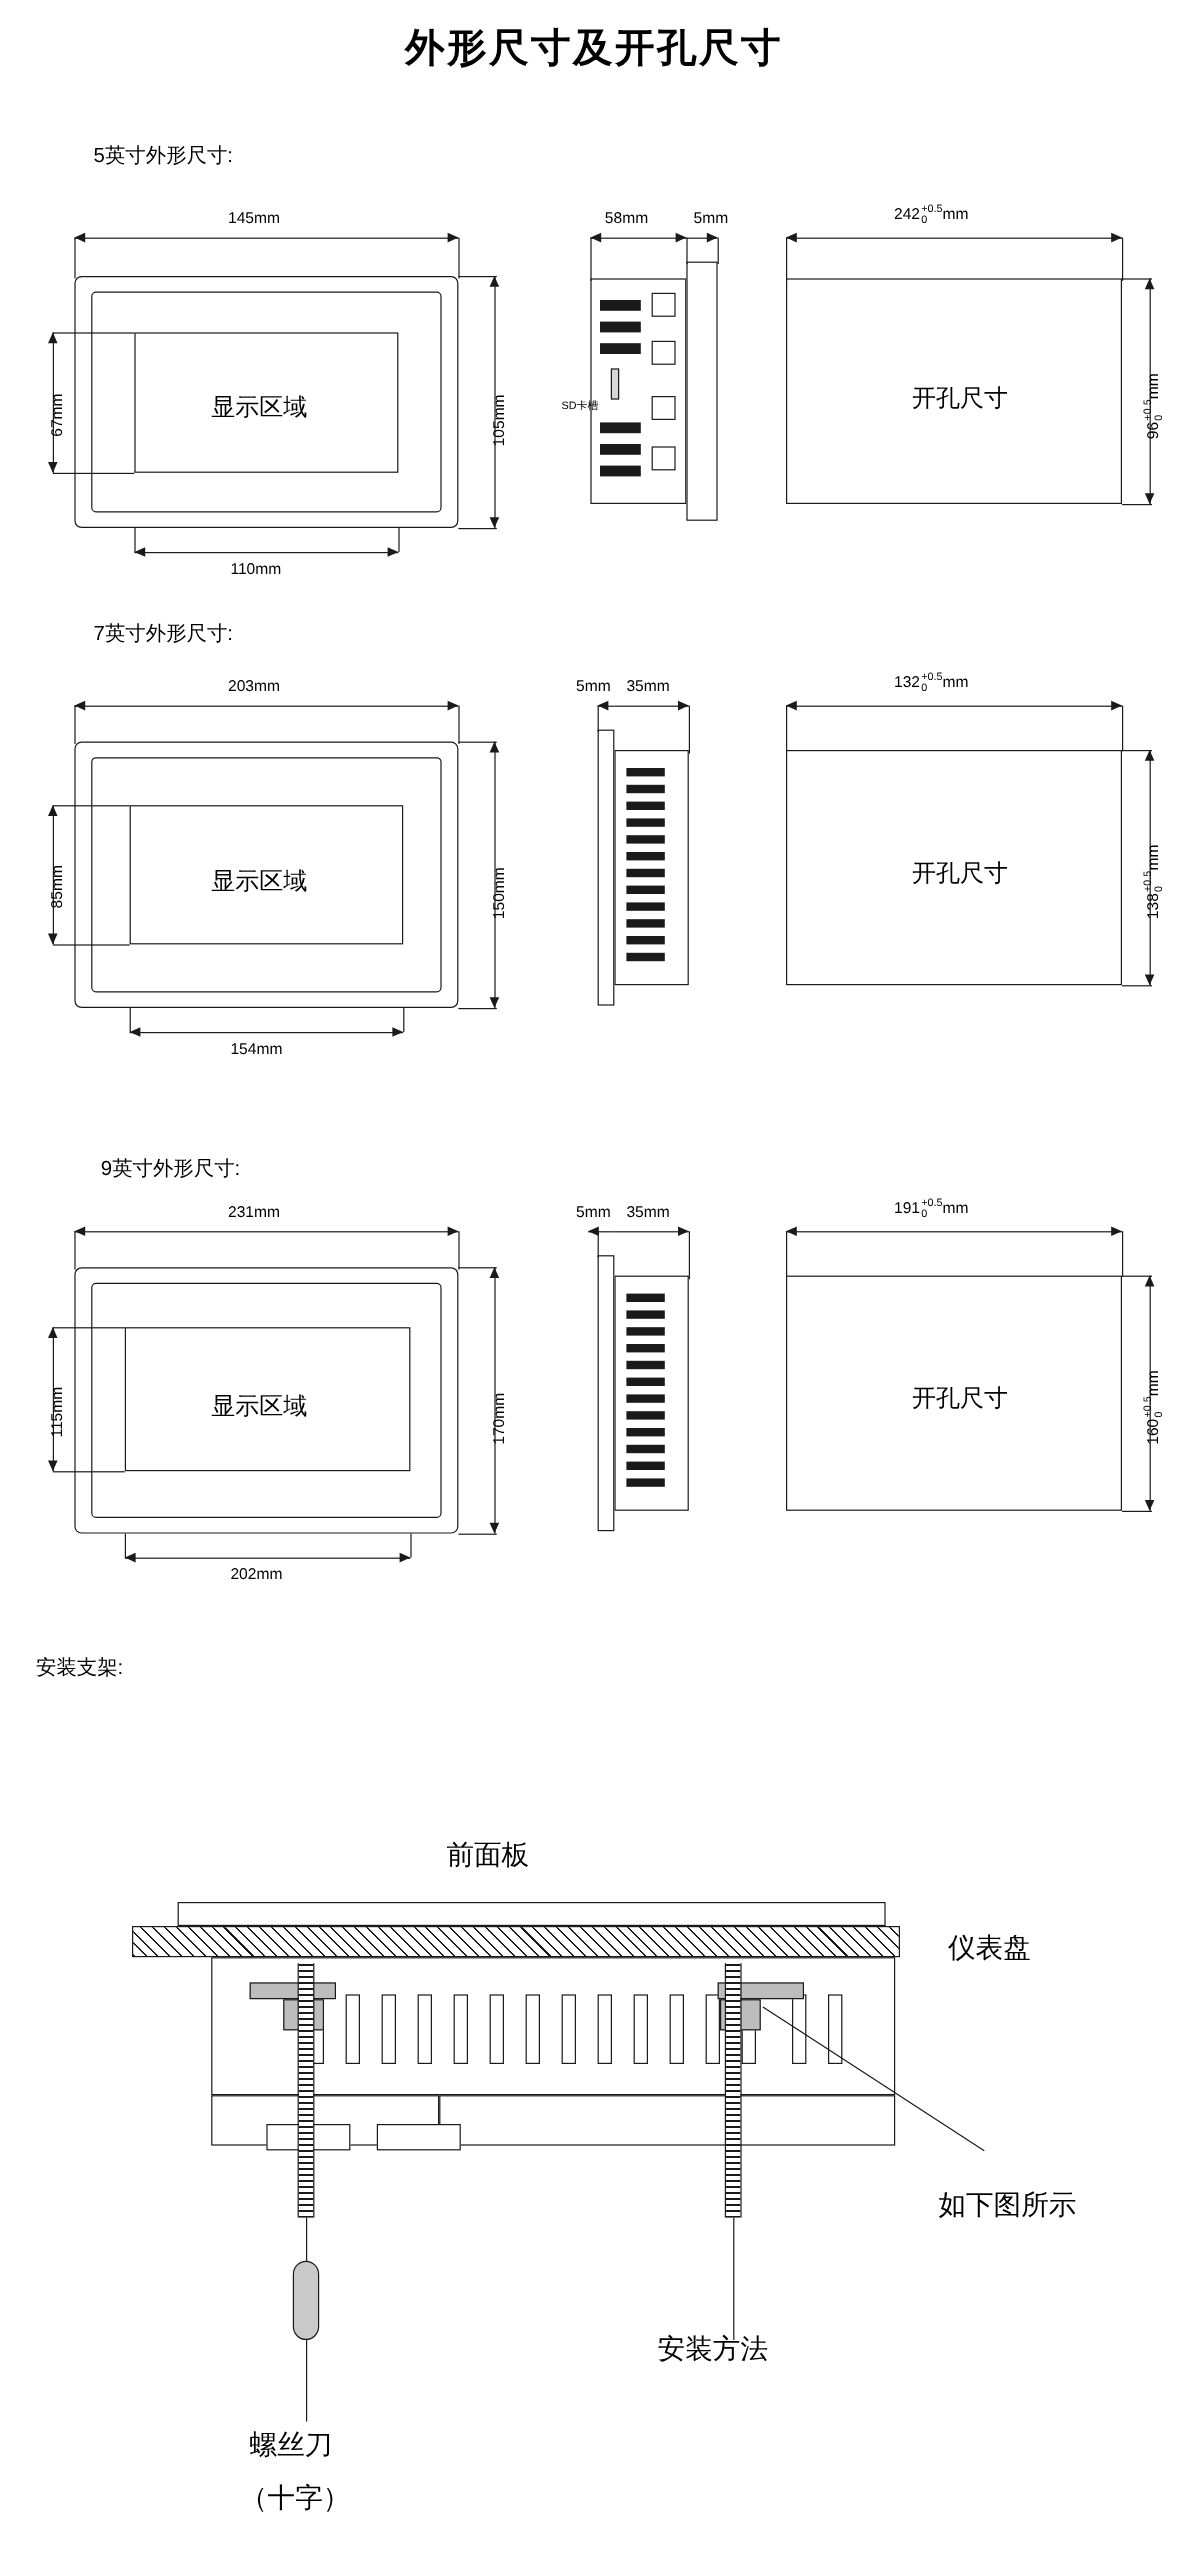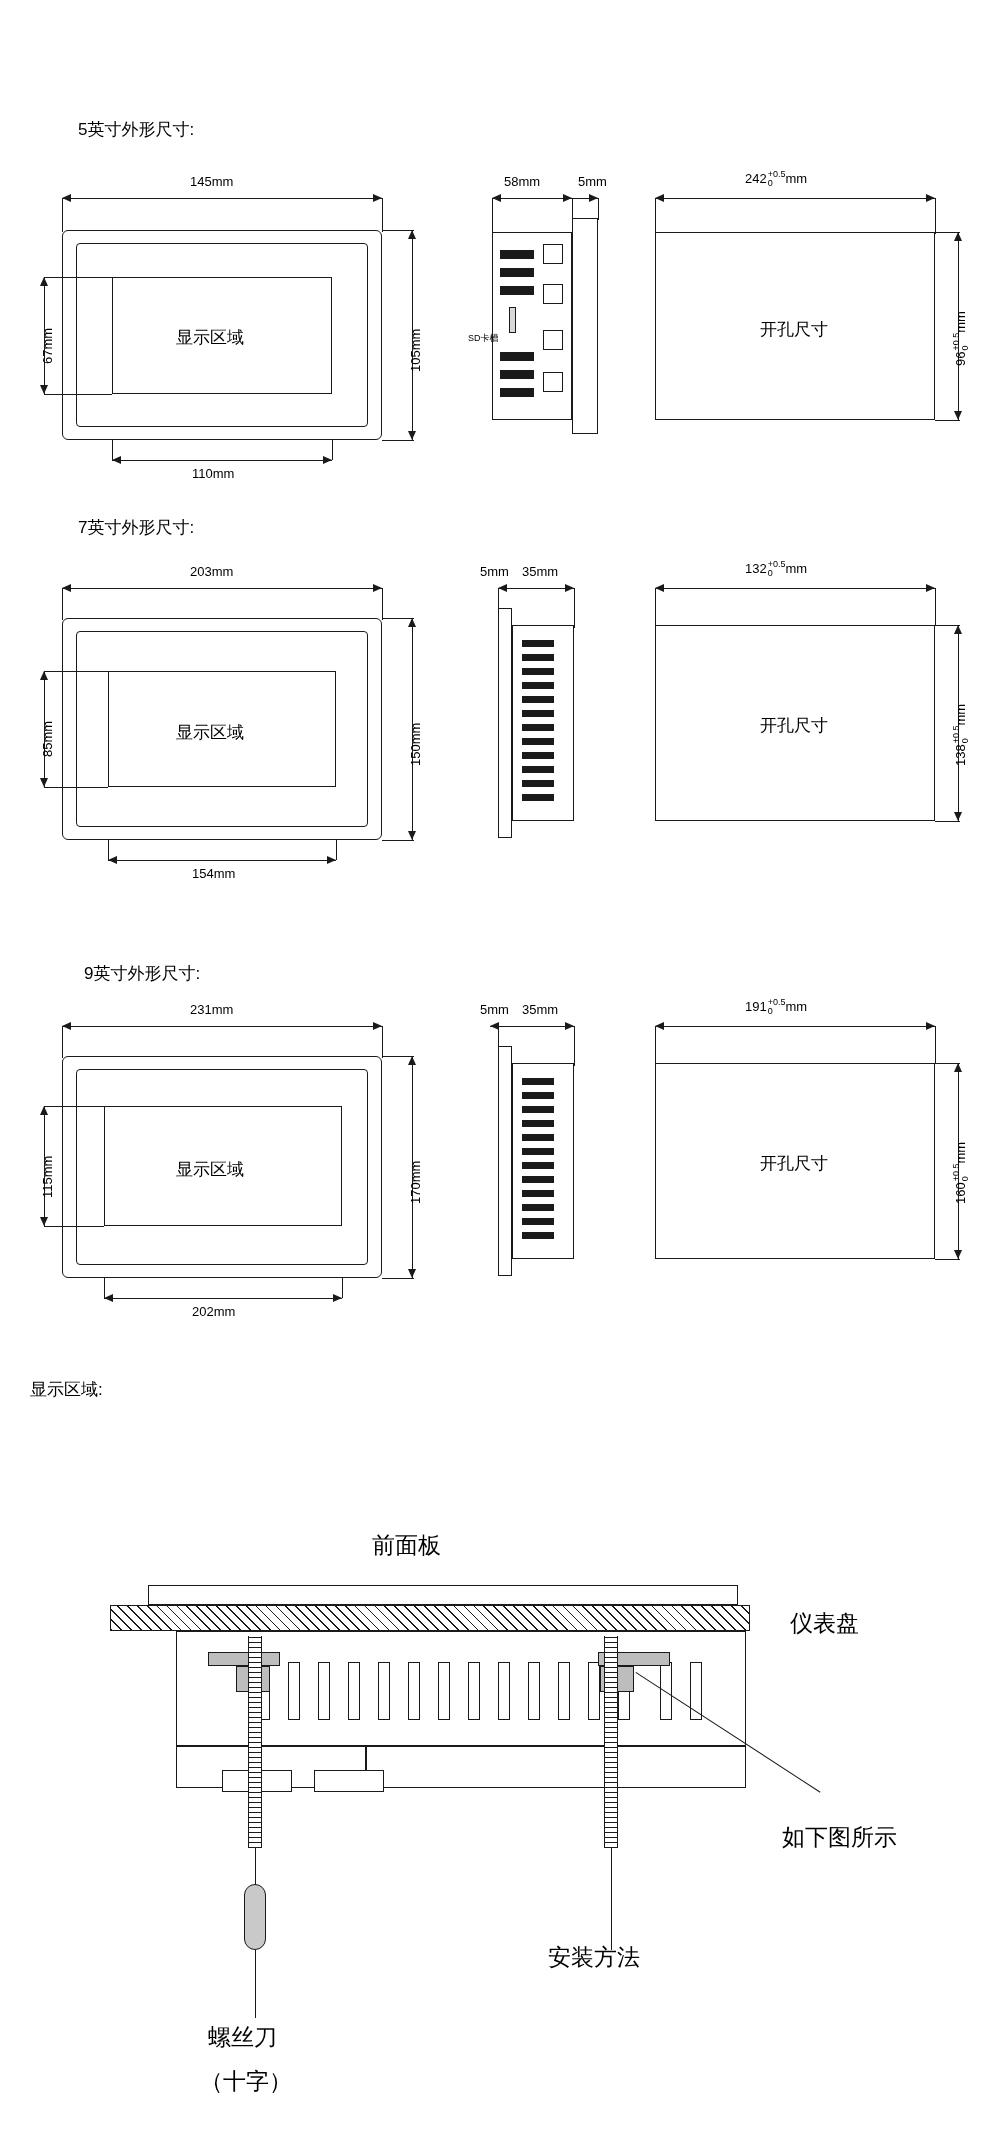--- a/index.html
+++ b/index.html
@@ -30,40 +30,41 @@
   .tol{display:inline-block;vertical-align:middle;font-size:9px;line-height:1.05;text-align:left;margin-left:1px;}
   .tol span{display:block;}
 
   
   .ar-l,.ar-r,.ar-u,.ar-d{position:absolute;width:0;height:0;}
   .ar-l{border-top:4px solid transparent;border-bottom:4px solid transparent;border-right:9px solid #1a1a1a;}
   .ar-r{border-top:4px solid transparent;border-bottom:4px solid transparent;border-left:9px solid #1a1a1a;}
   .ar-u{border-left:4px solid transparent;border-right:4px solid transparent;border-bottom:9px solid #1a1a1a;}
   .ar-d{border-left:4px solid transparent;border-right:4px solid transparent;border-top:9px solid #1a1a1a;}
 
-  .disp-text{position:absolute;font-size:17px;white-space:nowrap;}
+  .disp-text{position:absolute;font-size:20px;white-space:nowrap;}
 
   
   .install-head{position:absolute;font-size:17px;}
   .install-body{position:absolute;font-size:17px;line-height:30px;width:820px;text-indent:34px;}
 
   
   .hatch{
     position:absolute;box-sizing:border-box;border:1.4px solid #1a1a1a;
     background:repeating-linear-gradient(45deg,#1a1a1a 0 1.2px,#ffffff 1.2px 7px);
   }
   .bigtext{position:absolute;font-size:23px;white-space:nowrap;}
   .screwline{position:absolute;background:repeating-linear-gradient(0deg,#1a1a1a 0 1.4px,#ffffff 1.4px 5px);border-left:1.3px solid #1a1a1a;border-right:1.3px solid #1a1a1a;box-sizing:border-box;}
   .leadline{position:absolute;height:0;border-top:1.4px solid #1a1a1a;transform-origin:0 0;}
 </style>
 </head>
 <body>
 
 <div class="page">
 
+  <div class="title">外形尺寸及开孔尺寸</div>
 
   <div class="sec-label" style="left:78px;top:118px;">5英寸外形尺寸:</div>
 
   <div class="box" style="left:62px;top:230px;width:320px;height:210px;border-radius:6px;"></div>
   <div class="boxthin" style="left:76px;top:243px;width:292px;height:184px;border-radius:4px;"></div>
   <div class="boxthin" style="left:112px;top:277px;width:220px;height:117px;"></div>
   <div class="disp-text" style="left:176px;top:326px;">显示区域</div>
 
   <div class="hline" style="left:62px;top:198px;width:320px;"></div>
   <div class="ar-l" style="left:62px;top:194px;"></div>
@@ -296,21 +297,21 @@
 
   <div class="vline" style="left:958px;top:1063px;height:196px;"></div>
   <div class="ar-u" style="left:954px;top:1063px;"></div>
   <div class="ar-d" style="left:954px;top:1250px;"></div>
   <div class="hline" style="left:935px;top:1063px;width:25px;"></div>
   <div class="hline" style="left:935px;top:1259px;width:25px;"></div>
   <div class="vlbl" style="left:952px;top:1204px;">
     <span>160</span><span class="tol"><span>+0.5</span><span>0</span></span><span>mm</span>
   </div>
 
-  <div class="install-head" style="left:30px;top:1378px;">显示区域:</div>
+  <div class="install-head" style="left:30px;top:1378px;">安装支架:</div>
 
   <div class="bigtext" style="left:372px;top:1530px;">前面板</div>
 
   <div class="box" style="left:148px;top:1585px;width:590px;height:20px;"></div>
 
   <div class="hatch" style="left:110px;top:1605px;width:640px;height:26px;"></div>
   <div class="bigtext" style="left:790px;top:1608px;">仪表盘</div>
 
   <div class="box" style="left:176px;top:1631px;width:570px;height:115px;"></div>
   <div class="box" style="left:176px;top:1746px;width:190px;height:42px;"></div>

